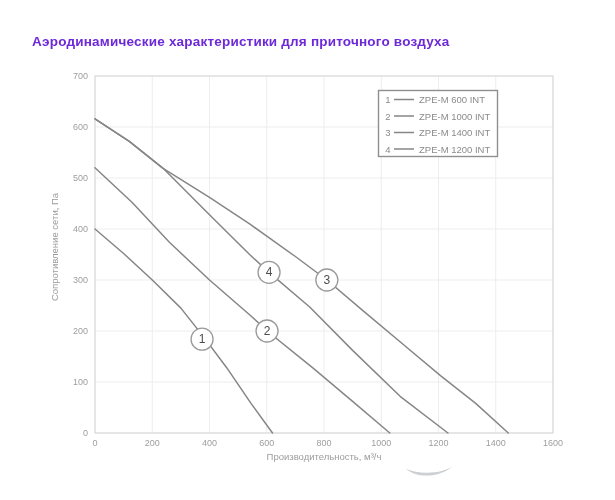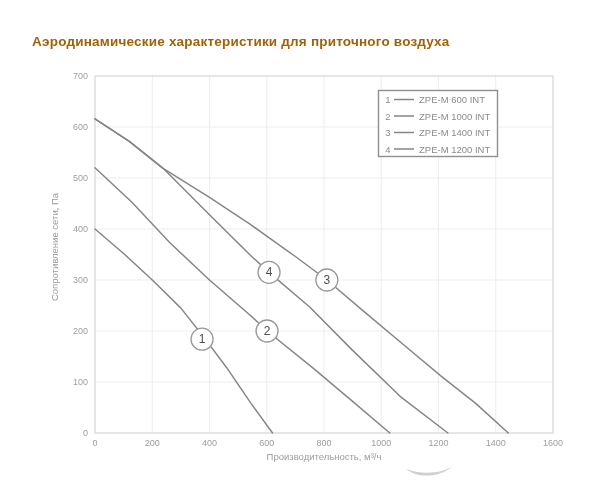--- a/index.html
+++ b/index.html
@@ -2,21 +2,21 @@
 <html><head>
 <meta charset="utf-8">
 <style>
   html,body{margin:0;padding:0;}
   body{
     width:615px;height:500px;position:relative;background:#ffffff;
     font-family:"Liberation Sans", sans-serif;overflow:hidden;
   }
   .page-title{
     position:absolute;left:32px;top:34px;
-    font-size:13.5px;font-weight:700;color:#a16207;letter-spacing:.2px;
+    font-size:13.5px;font-weight:700;color:#6d28d9;letter-spacing:.2px;
   }
   svg text{font-family:"Liberation Sans", sans-serif;}
   .tick-label{font-size:9px;fill:#9e9e9e;}
   .axis-title{font-size:9.5px;fill:#9c9c9c;}
   .legend-text{font-size:9.5px;fill:#8b8b8b;}
   .marker-num{font-size:12px;fill:#4d4d4d;}
 </style>
 </head>
 <body>
 

